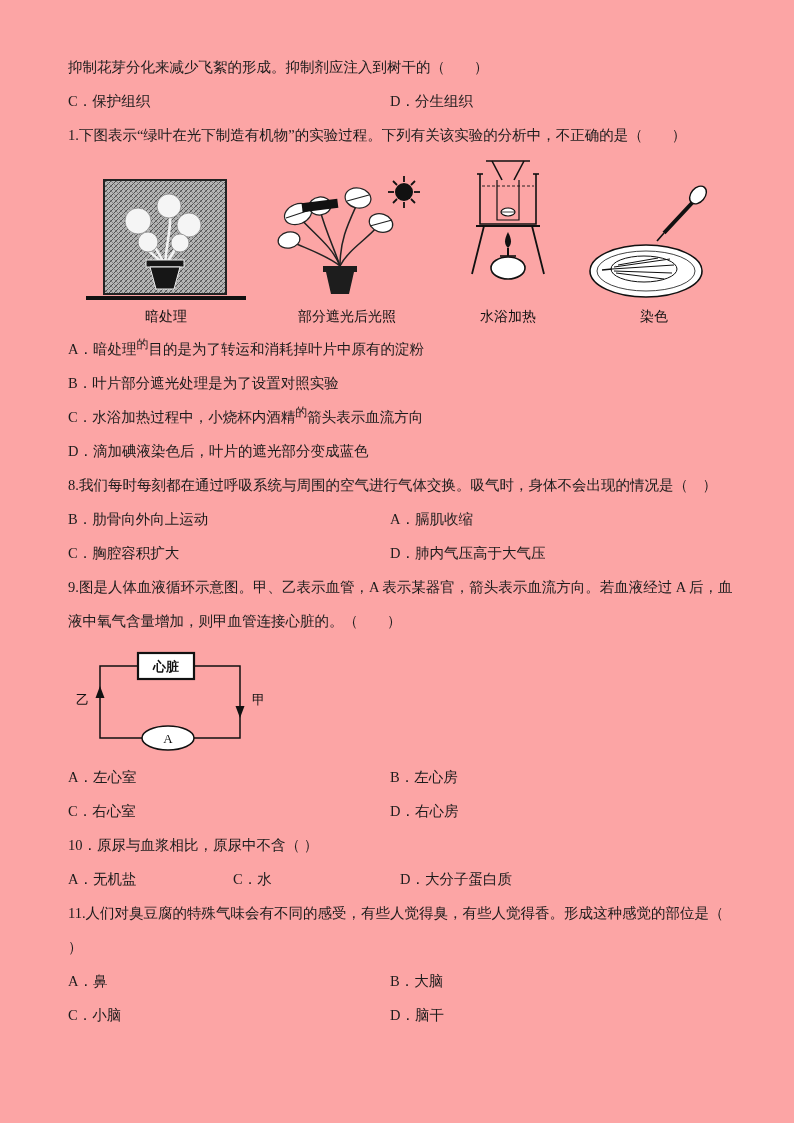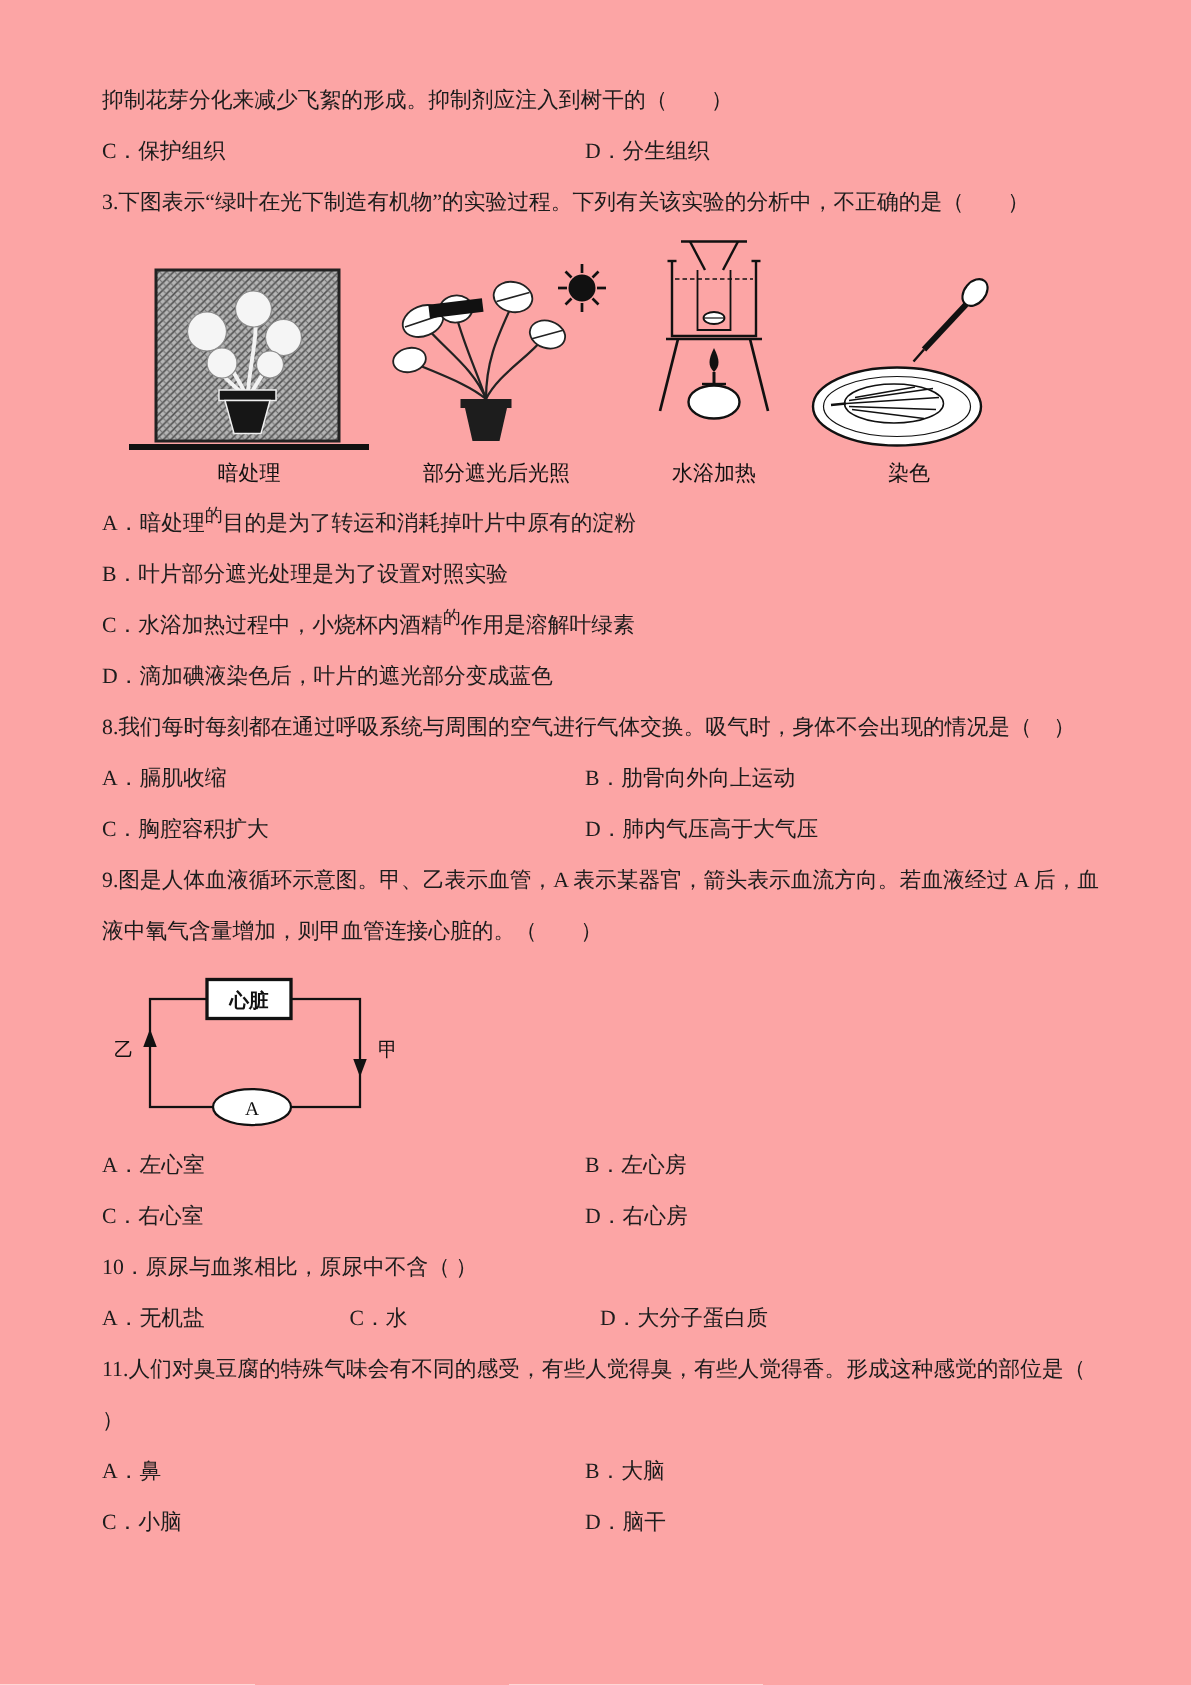--- a/index.html
+++ b/index.html
@@ -10,21 +10,21 @@
     font-family:"Liberation Serif","DejaVu Serif",serif;
     color:#1c1c1c;
     overflow:hidden;
   }
   .content{position:absolute;left:68px;top:50px;width:664px;}
   .line{height:34px;line-height:34px;font-size:14.5px;white-space:nowrap;}
   .cols2{display:grid;grid-template-columns:322px auto;}
   .cols4{display:grid;grid-template-columns:165px 167px 160px auto;}
   .sup{position:relative;top:-6px;font-size:12px;}
   .figure-row{
-    display:flex;align-items:flex-end;gap:0;
+    display:flex;align-items:flex-end;gap:16px;
     height:180px;padding:6px 0 4px 18px;box-sizing:border-box;
   }
   .fig{margin:0;display:flex;flex-direction:column;align-items:center;}
   .fig figcaption{font-size:14px;line-height:22px;color:#111;}
   .q9-figure{height:120px;padding:2px 0 0 0;}
   svg{display:block;}
   .svgtext{font-family:"Liberation Serif","DejaVu Serif",serif;font-size:13px;fill:#111;}
   .svgtext.bold{font-weight:bold;}
 </style>
 </head>
@@ -32,21 +32,21 @@
 
 <div class="page">
   <div class="content">
 
     <div class="line">抑制花芽分化来减少飞絮的形成。抑制剂应注入到树干的（　　）</div>
     <div class="line cols2">
       <span>C．保护组织</span>
       <span>D．分生组织</span>
     </div>
 
-    <div class="line">3.下图表示“绿叶在光下制造有机物”的实验过程。下列有关该实验的分析中，不正确的是（　　）</div>
+    <div class="line">1.下图表示“绿叶在光下制造有机物”的实验过程。下列有关该实验的分析中，不正确的是（　　）</div>
 
     <div class="figure-row">
 
       <figure class="fig">
         <svg viewBox="0 0 160 130" width="160" height="130">
           <defs>
             <pattern id="hatch1" width="5" height="5" patternUnits="userSpaceOnUse">
               <rect width="5" height="5" fill="#b5b5b5"></rect>
               <path d="M0,5 L5,0" stroke="#4f4f4f" stroke-width="1"></path>
               <path d="M0,0 L5,5" stroke="#6e6e6e" stroke-width="0.7"></path>
@@ -165,27 +165,27 @@
             <line x1="34" y1="84" x2="74" y2="77"></line>
             <line x1="18" y1="89" x2="28" y2="88" stroke-width="1.6"></line>
           </g>
         </svg>
         <figcaption>染色</figcaption>
       </figure>
     </div>
 
     <div class="line"><span>A．暗处理</span><span class="sup">的</span><span>目的是为了转运和消耗掉叶片中原有的淀粉</span></div>
     <div class="line"><span>B．叶片部分遮光处理是为了设置对照实验</span><span class="sup"></span><span></span></div>
-    <div class="line"><span>C．水浴加热过程中，小烧杯内酒精</span><span class="sup">的</span><span>作用是溶解叶绿素</span></div>
+    <div class="line"><span>C．水浴加热过程中，小烧杯内酒精</span><span class="sup">的</span><span>箭头表示血流方向</span></div>
     <div class="line"><span>D．滴加碘液染色后，叶片的遮光部分变成蓝色</span><span class="sup"></span><span></span></div>
 
     <div class="line">8.我们每时每刻都在通过呼吸系统与周围的空气进行气体交换。吸气时，身体不会出现的情况是（　）</div>
     <div class="line cols2">
+      <span>B．肋骨向外向上运动</span>
       <span>A．膈肌收缩</span>
-      <span>B．肋骨向外向上运动</span>
     </div>
     <div class="line cols2">
       <span>C．胸腔容积扩大</span>
       <span>D．肺内气压高于大气压</span>
     </div>
 
     <div class="line">9.图是人体血液循环示意图。甲、乙表示血管，A 表示某器官，箭头表示血流方向。若血液经过 A 后，血</div>
     <div class="line">液中氧气含量增加，则甲血管连接心脏的。（　　）</div>
 
     <div class="q9-figure">

